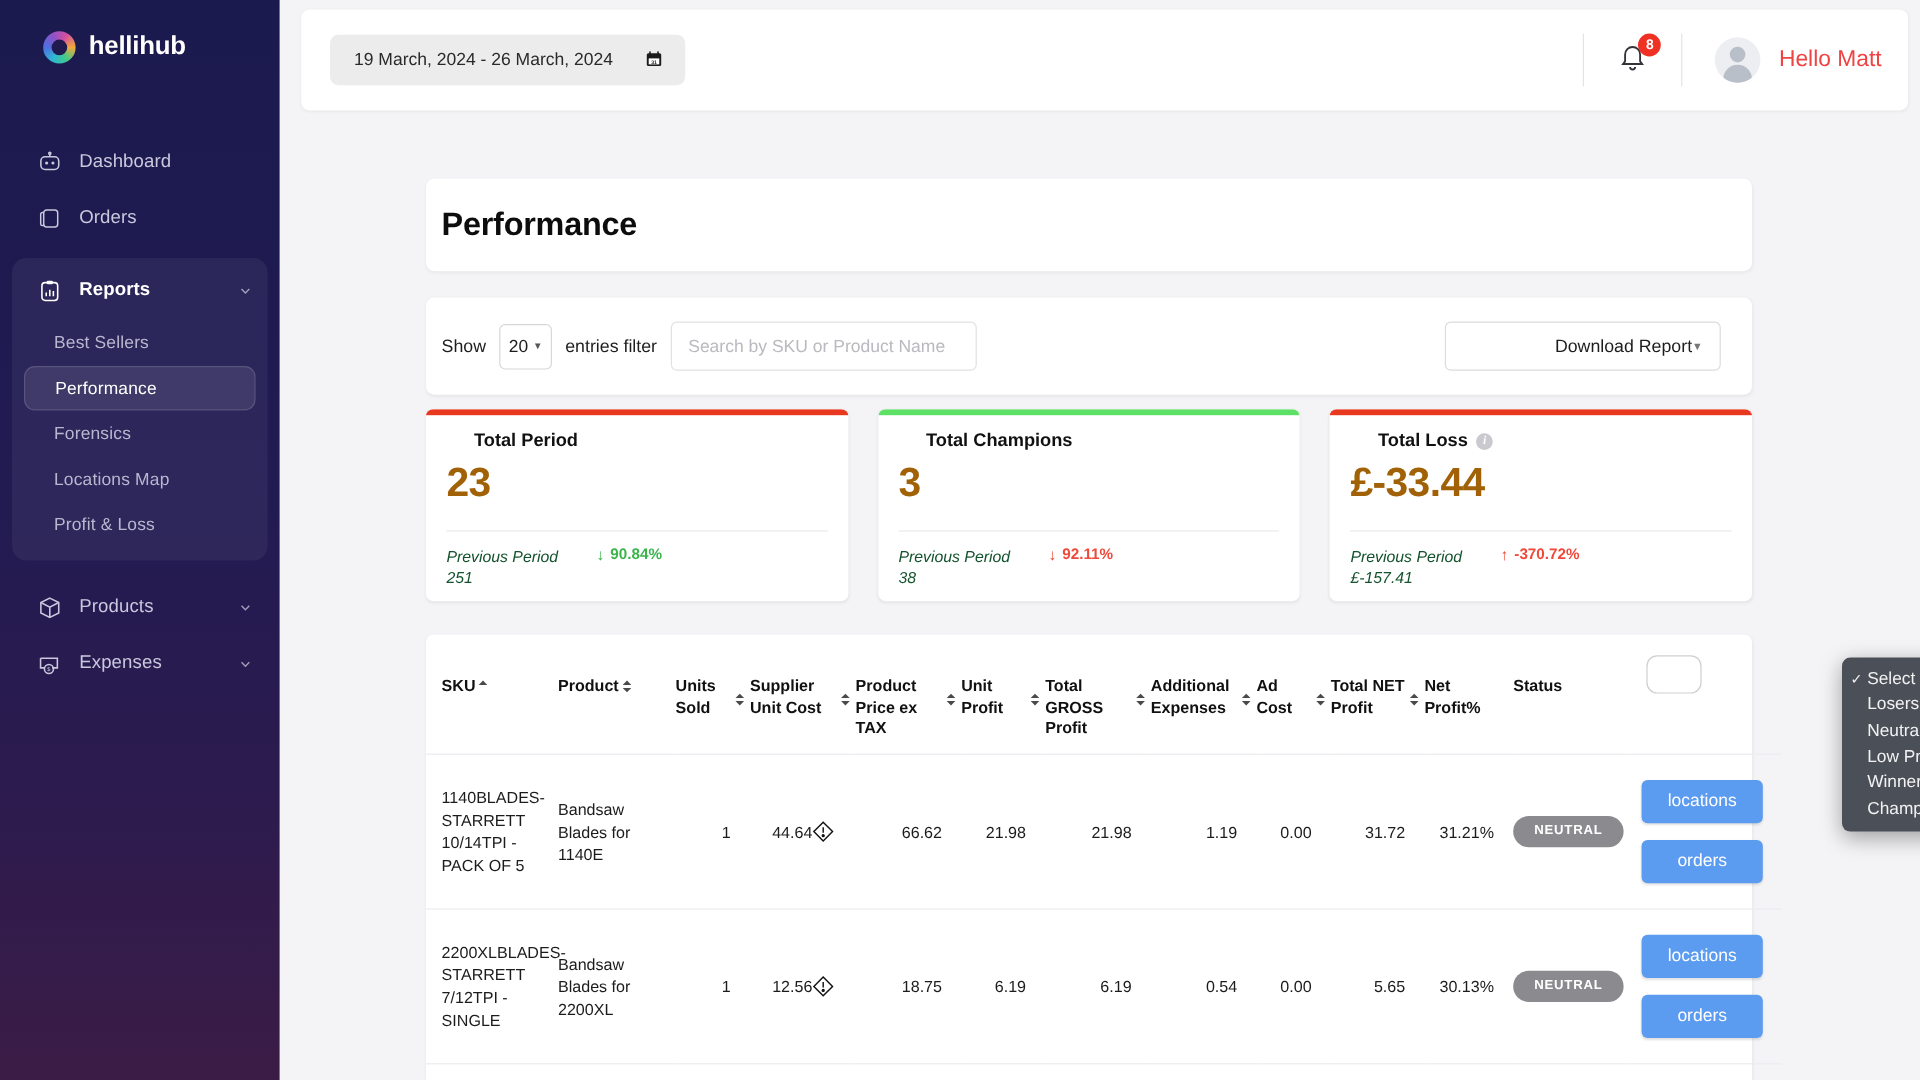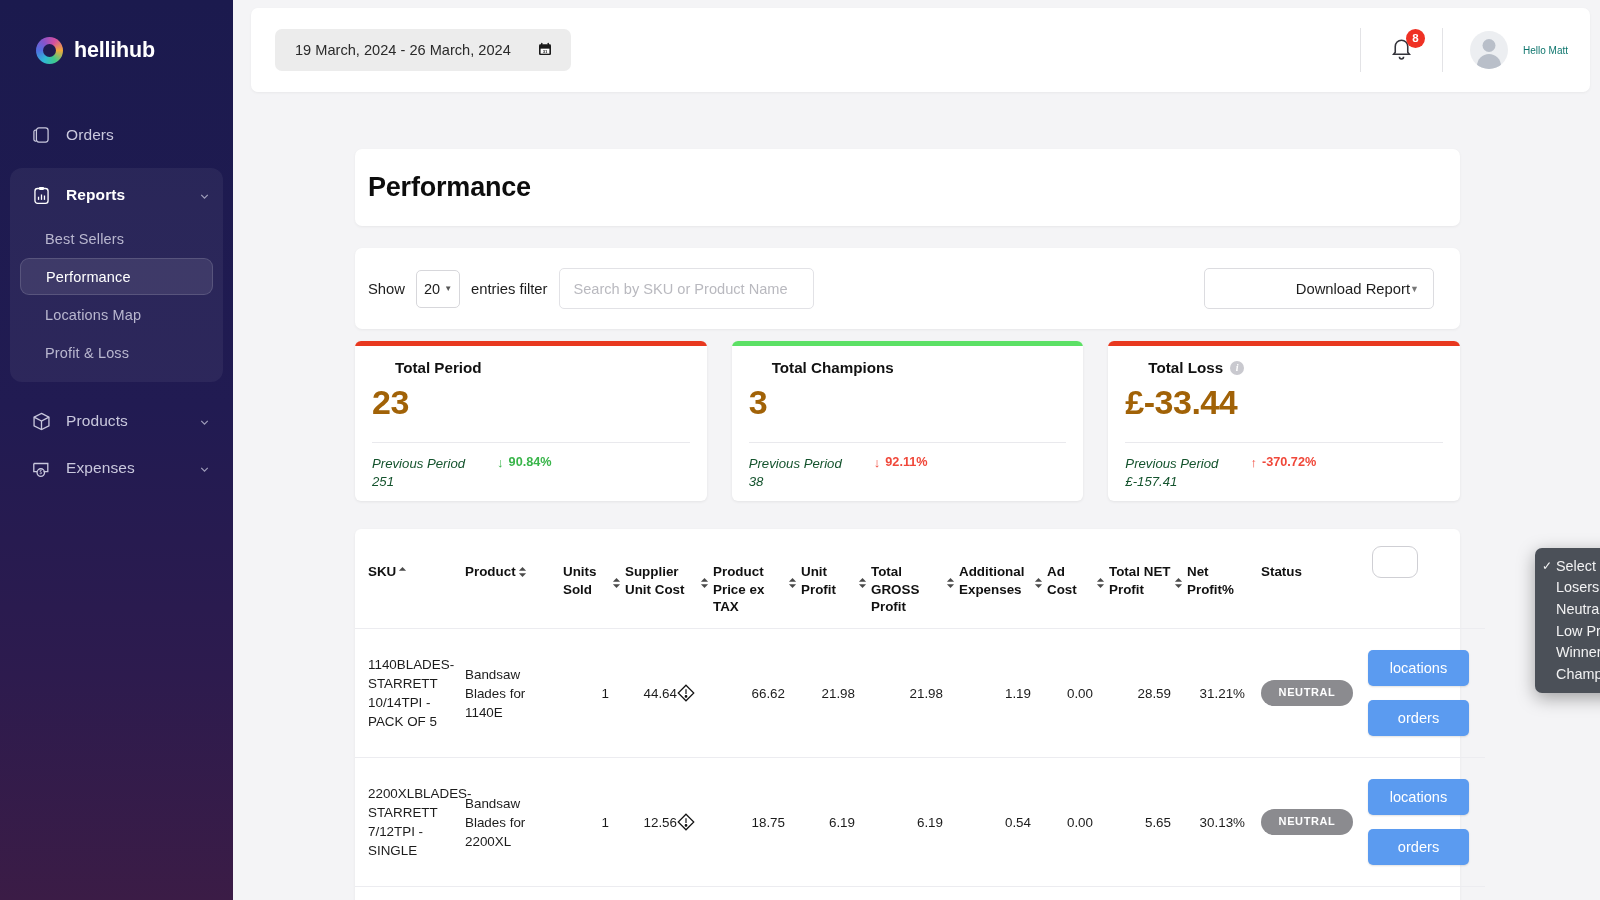--- a/index.html
+++ b/index.html
@@ -14,21 +14,21 @@
 
   
   .sidebar {
     width: 233px; height: 900px; flex: 0 0 233px;
     background: linear-gradient(180deg,#1b1a4e 0%, #211b52 45%, #2d1b4e 75%, #3b1c46 100%);
     color: #d9d8e8;
     position: relative;
     padding-top: 26px;
     overflow: hidden;
   }
-  .brand { display: flex; align-items: center; gap: 11px; padding: 0 0 0 36px; height: 48px; }
+  .brand { display: flex; align-items: flex-start; gap: 11px; padding: 0 0 0 36px; height: 48px; }
   .brand-mark {
     width: 27px; height: 27px; border-radius: 50%;
     background: conic-gradient(from 210deg, #2fb7d6, #4f6fe0, #8b52c9, #d64fa0, #f0a93c, #3fc98a, #2fb7d6);
     position: relative;
   }
   .brand-mark::after {
     content:""; position: absolute; inset: 7px; border-radius: 50%;
     background: #201a4f;
   }
   .brand-text { font-size: 21.5px; font-weight: 700; color: #fff; letter-spacing: -0.2px; }
@@ -102,21 +102,21 @@
     background: #eceef1; position: relative; overflow: hidden;
   }
   .avatar::before {
     content:""; position: absolute; left: 50%; top: 8px; transform: translateX(-50%);
     width: 13px; height: 13px; border-radius: 50%; background: #b9bfc9;
   }
   .avatar::after {
     content:""; position: absolute; left: 50%; top: 23px; transform: translateX(-50%);
     width: 24px; height: 17px; border-radius: 12px 12px 0 0; background: #b9bfc9;
   }
-  .user-name { font-size: 10px; color: #0f766e; }
+  .user-name { font-size: 19px; color: #ef4444; }
 
   .content { padding: 57px 140px 0 122px; }
 
   .panel { background: #fff; border-radius: 7px; box-shadow: 0 1px 3px rgba(0,0,0,0.055); }
 
   .title-panel { height: 77px; display: flex; align-items: center; padding-left: 13px; }
   .page-title { font-size: 27px; font-weight: 700; color: #0d0d0d; letter-spacing: -0.2px; }
 
   .filter-panel {
     margin-top: 22px; height: 81px;
@@ -242,20 +242,32 @@
 <div class="app">
 
   <aside class="sidebar">
     <div class="brand">
       <div class="brand-mark"></div>
       <div class="brand-text">hellihub</div>
     </div>
 
     <nav class="nav">
 
+      <div class="nav-item plain">
+        <span class="nav-icon">
+          <svg width="21" height="21" viewBox="0 0 24 24" fill="none" stroke="#c9c8dd" stroke-width="1.5">
+            <circle cx="12" cy="3.2" r="1"></circle>
+              <line x1="12" y1="4.2" x2="12" y2="6.5"></line>
+            <rect x="3.5" y="6.5" width="17" height="12" rx="4"></rect>
+            <circle cx="9" cy="12.4" r="1.5" fill="#c9c8dd" stroke="none"></circle>
+            <circle cx="15" cy="12.4" r="1.5" fill="#c9c8dd" stroke="none"></circle>
+          </svg>
+        </span>
+        <span class="nav-label">Dashboard</span>
+      </div>
 
       <div class="nav-item plain">
         <span class="nav-icon">
           <svg width="20" height="20" viewBox="0 0 24 24" fill="none" stroke="#c9c8dd" stroke-width="1.5">
             <rect x="6.5" y="3.5" width="14" height="17" rx="3"></rect>
             <path d="M6.5 6.2H5.2A1.7 1.7 0 0 0 3.5 7.9v9.6A1.7 1.7 0 0 0 5.2 19.2h1.3"></path>
           </svg>
         </span>
         <span class="nav-label">Orders</span>
       </div>
@@ -278,20 +290,23 @@
               </svg>
           </span>
         </div>
 
         <div class="subnav">
           <div class="sub-item">
             <span>Best Sellers</span>
           </div>
           <div class="sub-item active">
             <span>Performance</span>
+          </div>
+          <div class="sub-item">
+            <span>Forensics</span>
           </div>
           <div class="sub-item">
             <span>Locations Map</span>
           </div>
           <div class="sub-item">
             <span>Profit &amp; Loss</span>
           </div>
         </div>
       </div>
 
@@ -587,21 +602,21 @@
                         <circle cx="12" cy="15.7" r="0.85" fill="#111"></circle>
                     </svg>
                   </span>
                 </span>
               </td>
               <td class="num">66.62</td>
               <td class="num">21.98</td>
               <td class="num">21.98</td>
               <td class="num">1.19</td>
               <td class="num">0.00</td>
-              <td class="num">28.59</td>
+              <td class="num">31.72</td>
               <td class="num">31.21%</td>
               <td>
                 <span class="pill">NEUTRAL</span>
               </td>
               <td>
                 <div class="act">
                   <button class="btn-blue">locations</button>
                   <button class="btn-blue">orders</button>
                 </div>
               </td>

